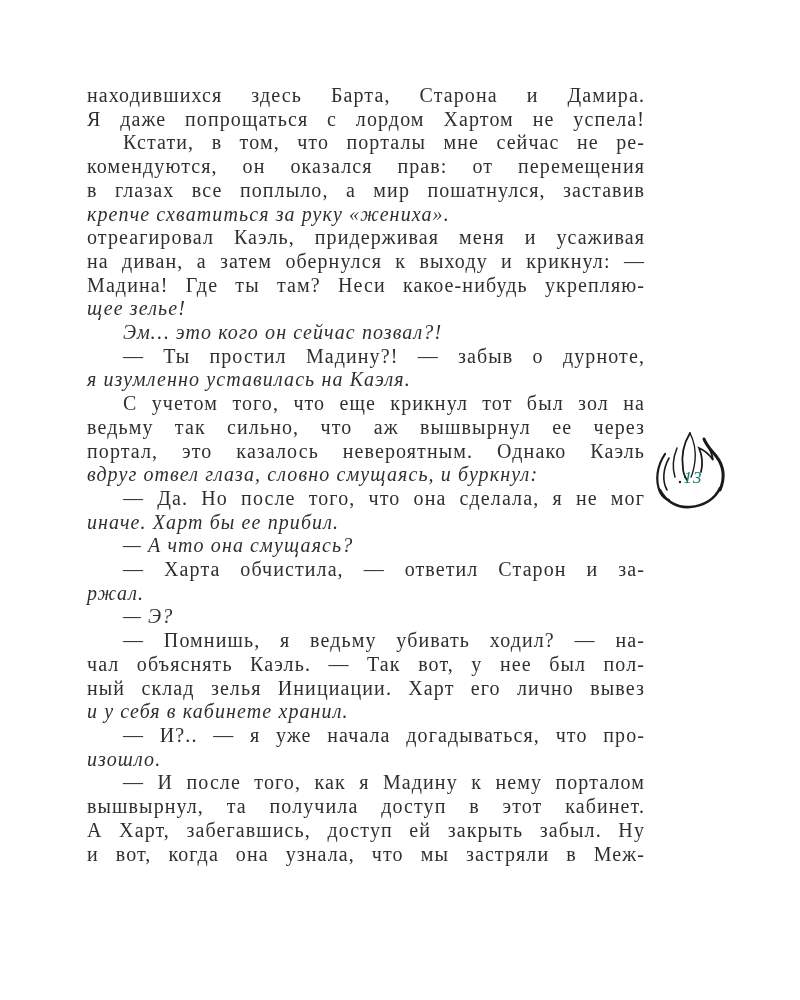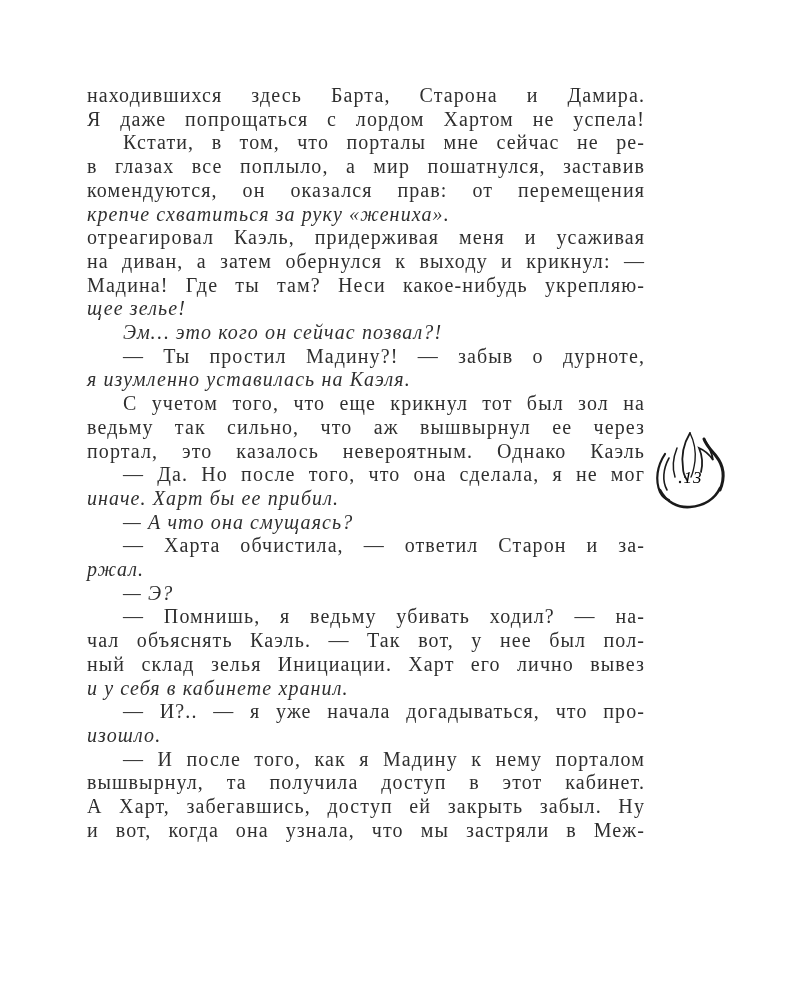--- a/index.html
+++ b/index.html
@@ -50,46 +50,47 @@
     display: block;
   }
   .page-number {
     position: absolute;
     left: 26px;
     top: 41px;
     width: 30px;
     text-align: center;
     font-style: italic;
     font-size: 17px;
-    color: #000000;
+    color: #0f766e;
     letter-spacing: 1px;
   }
 </style>
 </head>
 <body>
 
 <div class="page">
 
   <div class="text-block">
       <div class="line">находившихся здесь Барта, Старона и Дамира.</div>
       <div class="line">Я даже попрощаться с лордом Хартом не успела!</div>
       <div class="line indent">Кстати, в том, что порталы мне сейчас не ре-</div>
+      <div class="line">комендуются, он оказался прав: от перемещения</div>
       <div class="line">в глазах все поплыло, а мир пошатнулся, заставив</div>
-      <div class="line">комендуются, он оказался прав: от перемещения</div>
       <div class="line no-just">крепче схватиться за руку «жениха».</div>
       <div class="line">отреагировал Каэль, придерживая меня и усаживая</div>
       <div class="line">на диван, а затем обернулся к выходу и крикнул: —</div>
       <div class="line">Мадина! Где ты там? Неси какое-нибудь укрепляю-</div>
       <div class="line no-just">щее зелье!</div>
       <div class="line indent no-just">Эм… это кого он сейчас позвал?!</div>
       <div class="line indent">— Ты простил Мадину?! — забыв о дурноте,</div>
       <div class="line no-just">я изумленно уставилась на Каэля.</div>
       <div class="line indent">С учетом того, что еще крикнул тот был зол на</div>
       <div class="line">ведьму так сильно, что аж вышвырнул ее через</div>
       <div class="line">портал, это казалось невероятным. Однако Каэль</div>
+      <div class="line no-just">вдруг отвел глаза, словно смущаясь, и буркнул:</div>
       <div class="line indent">— Да. Но после того, что она сделала, я не мог</div>
       <div class="line no-just">иначе. Харт бы ее прибил.</div>
       <div class="line indent no-just">— А что она смущаясь?</div>
       <div class="line indent">— Харта обчистила, — ответил Старон и за-</div>
       <div class="line no-just">ржал.</div>
       <div class="line indent no-just">— Э?</div>
       <div class="line indent">— Помнишь, я ведьму убивать ходил? — на-</div>
       <div class="line">чал объяснять Каэль. — Так вот, у нее был пол-</div>
       <div class="line">ный склад зелья Инициации. Харт его лично вывез</div>
       <div class="line no-just">и у себя в кабинете хранил.</div>

